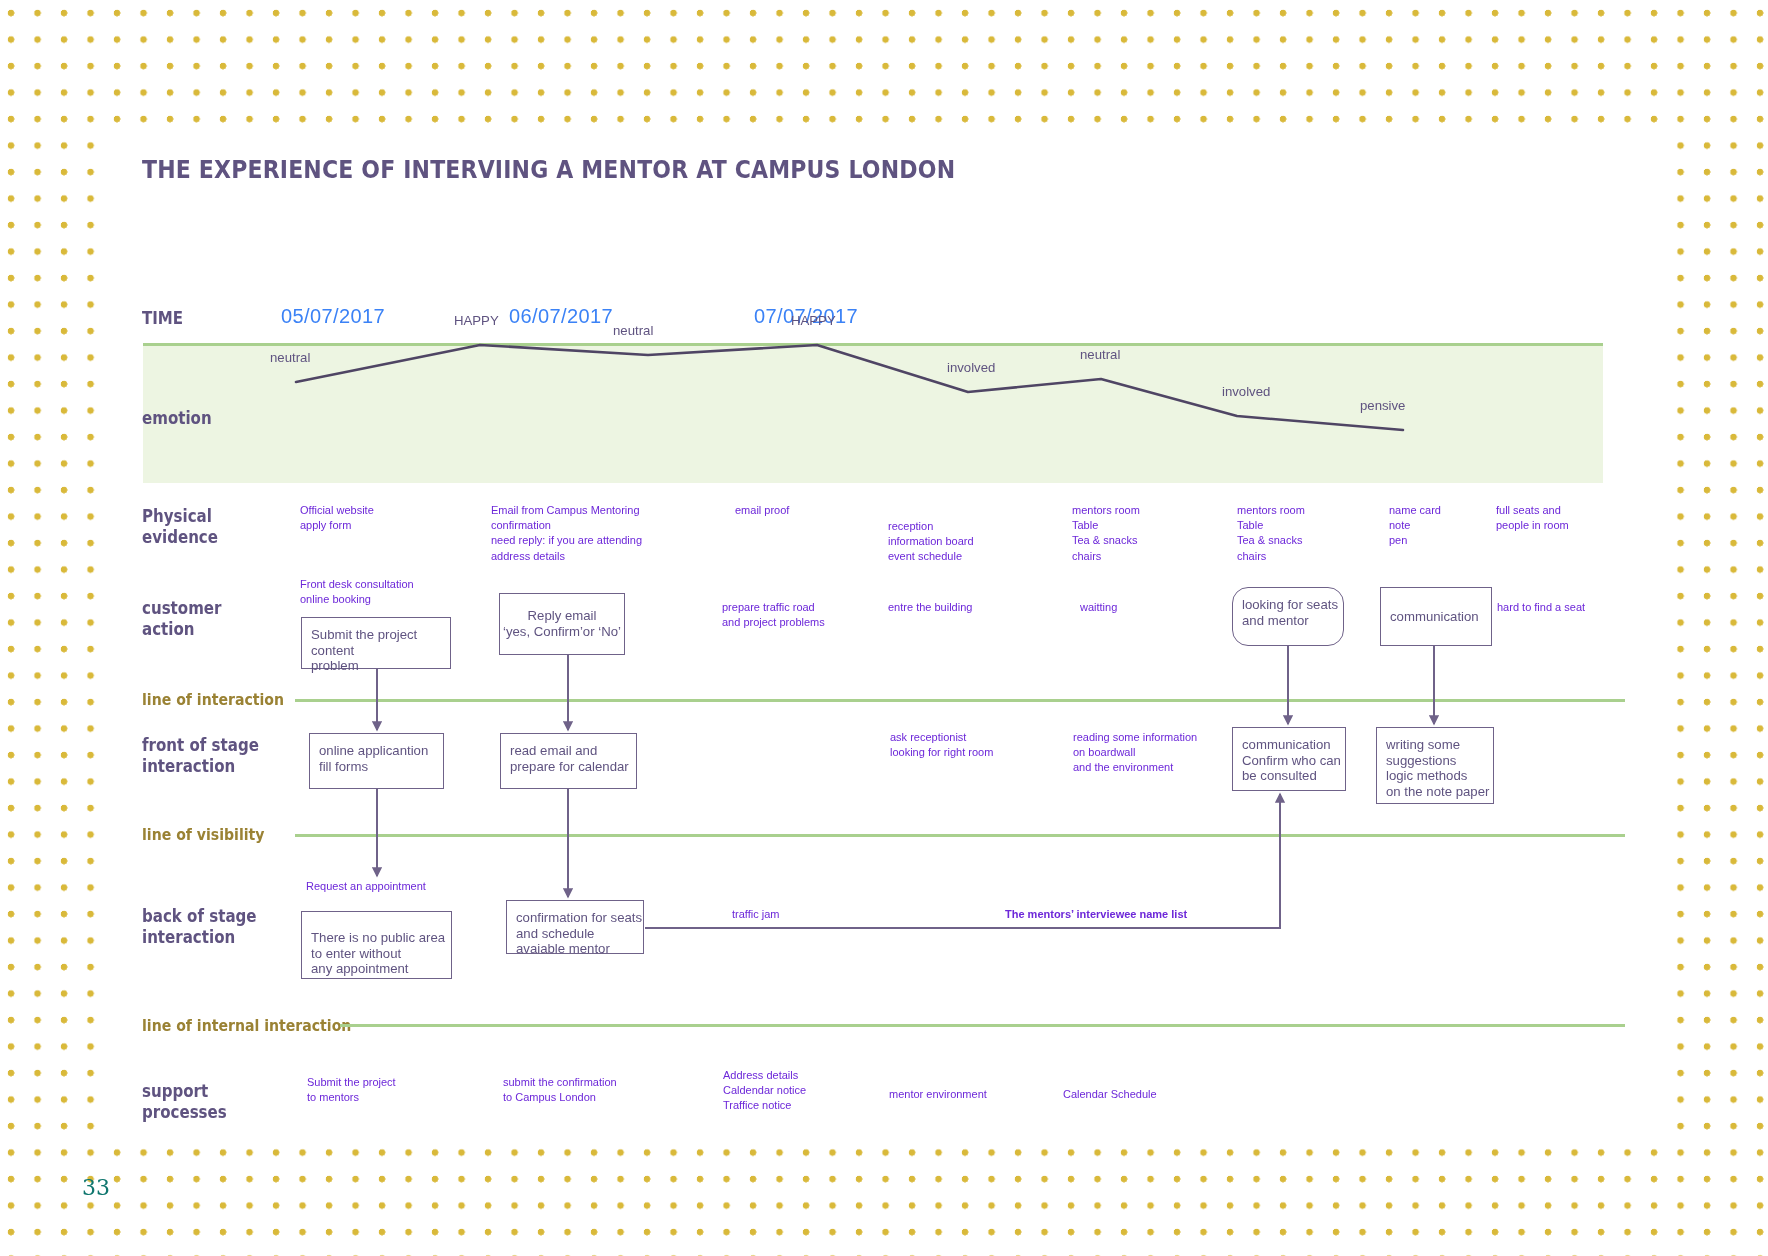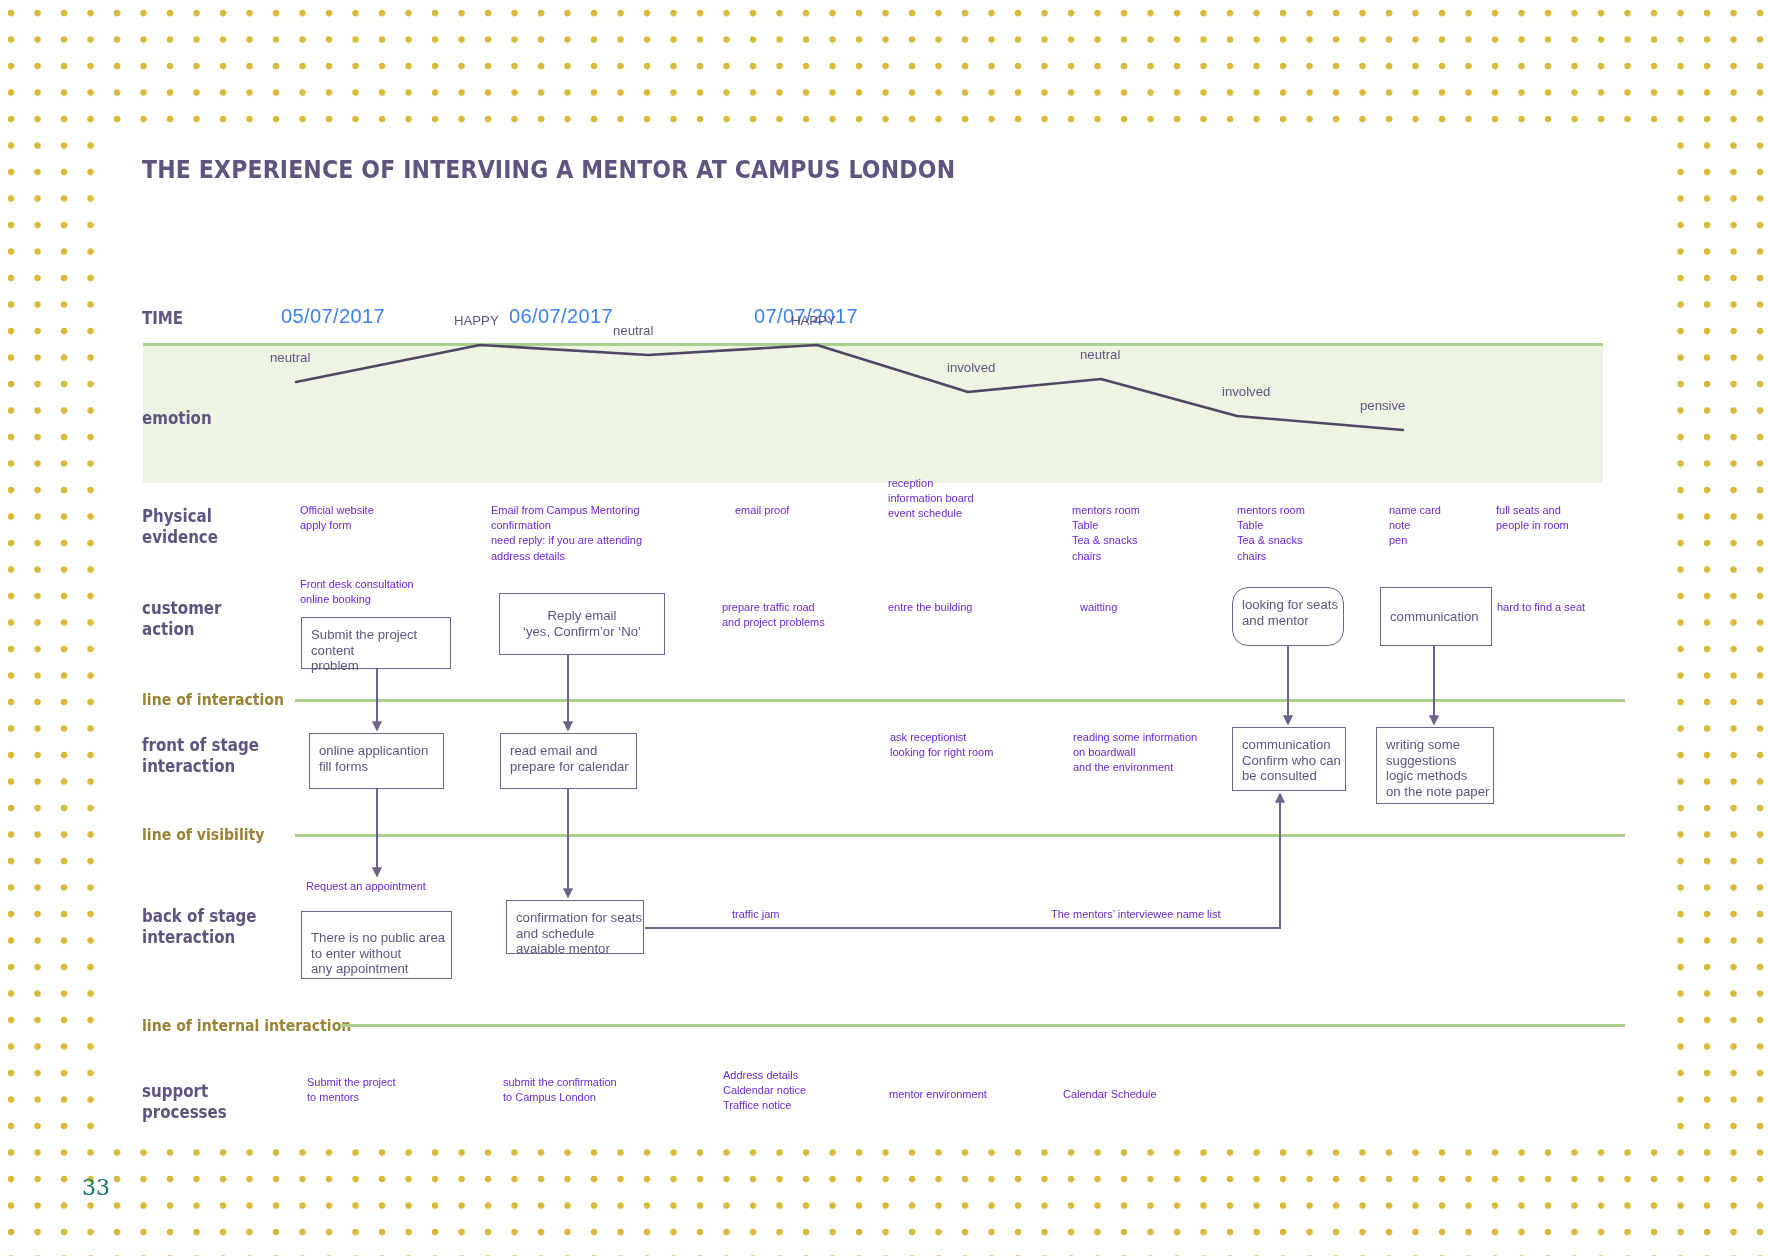--- a/index.html
+++ b/index.html
@@ -119,21 +119,21 @@
 
   <div class="abs rowlabel" style="left:142px;top:506px;">Physical
 evidence</div>
   <div class="abs cell" style="left:300px;top:503px;width:170px;">Official website
 apply form</div>
   <div class="abs cell" style="left:491px;top:503px;width:200px;">Email from Campus Mentoring
 confirmation
 need reply: if you are attending
 address details</div>
   <div class="abs cell" style="left:735px;top:503px;width:130px;">email proof</div>
-  <div class="abs cell" style="left:888px;top:476px;width:150px;">reception
+  <div class="abs cell" style="left:888px;top:519px;width:150px;">reception
 information board
 event schedule</div>
   <div class="abs cell" style="left:1072px;top:503px;width:140px;">mentors room
 Table
 Tea &amp; snacks
 chairs</div>
   <div class="abs cell" style="left:1237px;top:503px;width:140px;">mentors room
 Table
 Tea &amp; snacks
 chairs</div>
@@ -144,21 +144,21 @@
 people in room</div>
 
   <div class="abs rowlabel" style="left:142px;top:598px;">customer
 action</div>
 
   <div class="abs cell" style="left:300px;top:577px;width:210px;">Front desk consultation
 online booking</div>
   <div class="abs boxed tl" style="left:301px;top:617px;width:150px;height:52px;">Submit the project content
 problem</div>
 
-  <div class="abs boxed center" style="left:499px;top:593px;width:166px;height:62px;">Reply email
+  <div class="abs boxed center" style="left:499px;top:593px;width:126px;height:62px;">Reply email
 ‘yes, Confirm’or ‘No’</div>
 
   <div class="abs cell" style="left:722px;top:600px;width:180px;">prepare traffic road
 and project problems</div>
   <div class="abs cell" style="left:888px;top:600px;width:160px;">entre the building</div>
   <div class="abs cell" style="left:1080px;top:600px;width:120px;">waitting</div>
 
   <div class="abs boxed tl" style="left:1232px;top:587px;width:112px;height:59px;border-radius:16px;">looking for seats
 and mentor</div>
   <div class="abs boxed midleft" style="left:1380px;top:587px;width:112px;height:59px;">communication</div>
@@ -197,21 +197,21 @@
 
   <div class="abs cell" style="left:306px;top:879px;width:200px;">Request an appointment</div>
   <div class="abs boxed tl" style="left:301px;top:911px;width:151px;height:68px;padding-top:18px;">There is no public area
 to enter without
 any appointment</div>
   <div class="abs boxed tl" style="left:506px;top:900px;width:138px;height:54px;">confirmation for seats
 and schedule
 avaiable mentor</div>
 
   <div class="abs cell" style="left:732px;top:907px;width:130px;">traffic jam</div>
-  <div class="abs cell" style="left:1051px;top:907px;width:230px;">The mentors’ interviewee name list</div>
+  <div class="abs cell" style="left:1005px;top:907px;width:230px;font-weight:bold;">The mentors’ interviewee name list</div>
 
   <div class="abs linelabel" style="left:142px;top:1016px;">line of  internal interaction</div>
   <div class="abs greenrule" style="left:340px;top:1024px;width:1285px;"></div>
 
   <div class="abs rowlabel" style="left:142px;top:1081px;">support
 processes</div>
   <div class="abs cell" style="left:307px;top:1075px;width:180px;">Submit the project
 to mentors</div>
   <div class="abs cell" style="left:503px;top:1075px;width:190px;">submit the confirmation
 to Campus London</div>

